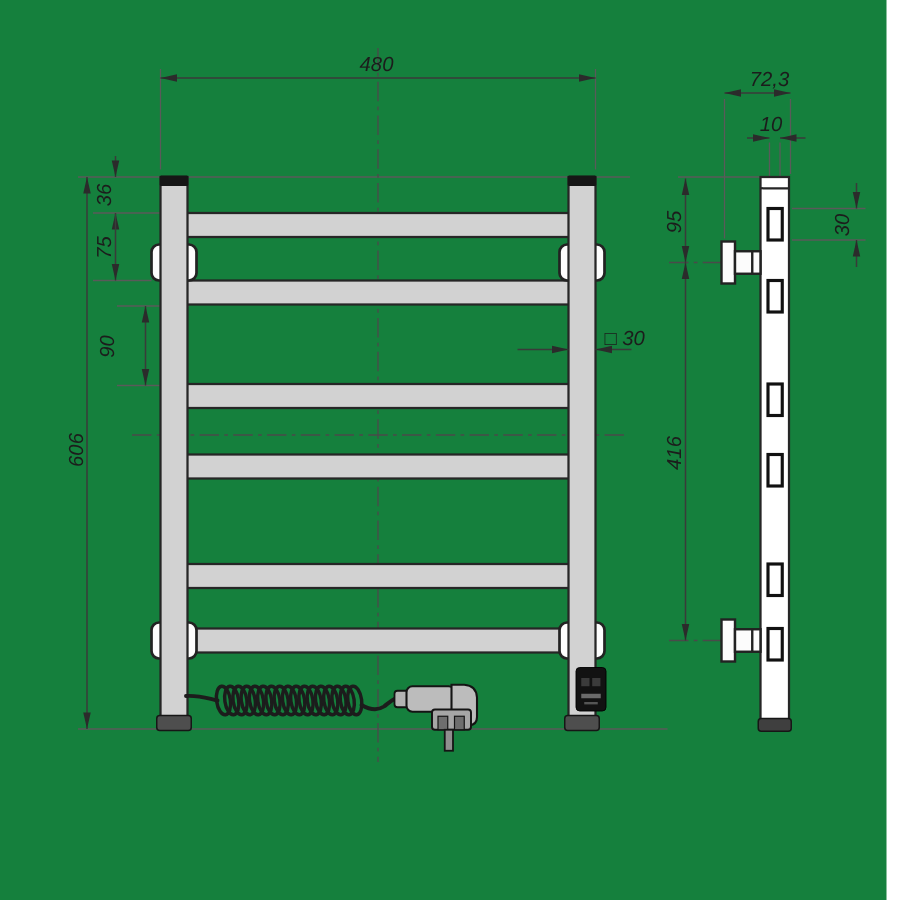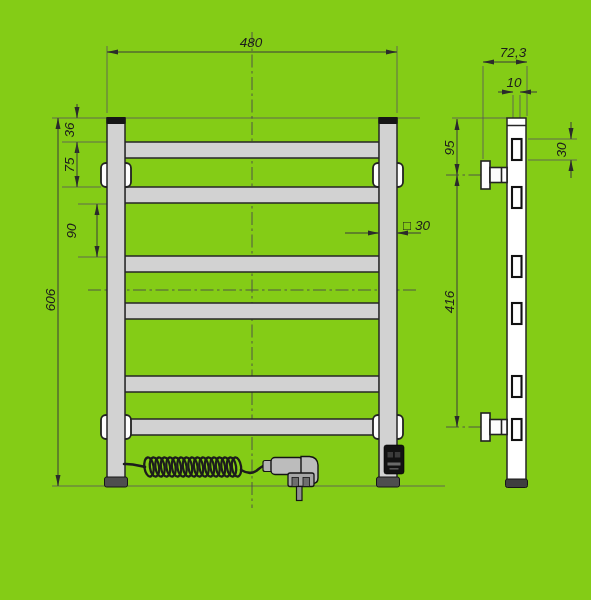--- a/index.html
+++ b/index.html
@@ -1,16 +1,16 @@
 <!DOCTYPE html>
 <html><head>
 <meta charset="utf-8">
 <style>
   html,body{margin:0;padding:0;background:#ffffff;}
-  .stage{width:591px;height:600px;background:#84cc16;position:relative;overflow:hidden;}
+  .stage{width:591px;height:600px;background:#15803d;position:relative;overflow:hidden;}
   svg{display:block;}
   text{font-family:"Liberation Sans","DejaVu Sans",sans-serif;font-style:italic;fill:#1c1c1c;}
   .dim-text{font-size:13.5px;}
   .obj{stroke:#262626;stroke-width:1.5;}
   .dimline{stroke:#3a3a3a;stroke-width:1;fill:none;}
   .extline{stroke:#5a5a5a;stroke-width:0.85;fill:none;}
   .ctr{stroke:#4a4a4a;stroke-width:0.9;fill:none;stroke-dasharray:13 3.5 2.5 3.5;}
   .arrow{fill:#2b2b2b;stroke:none;}
   .wire{stroke:#1c1c1c;stroke-width:2.6;fill:none;stroke-linecap:round;}
 </style>

